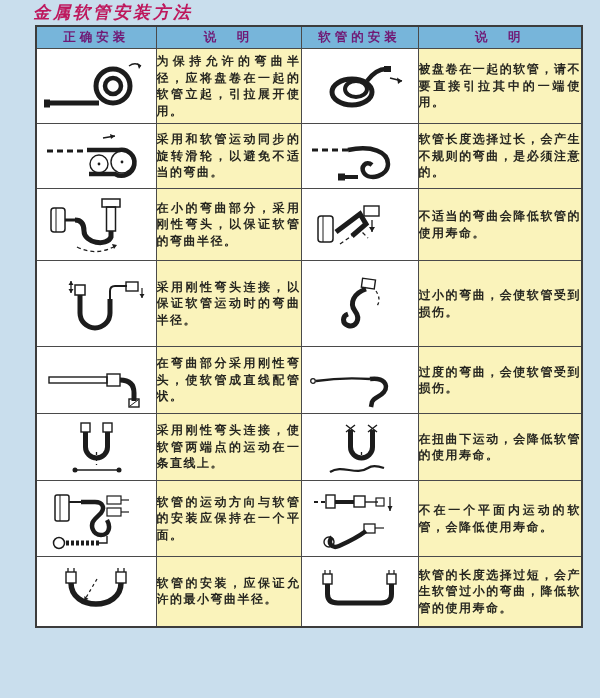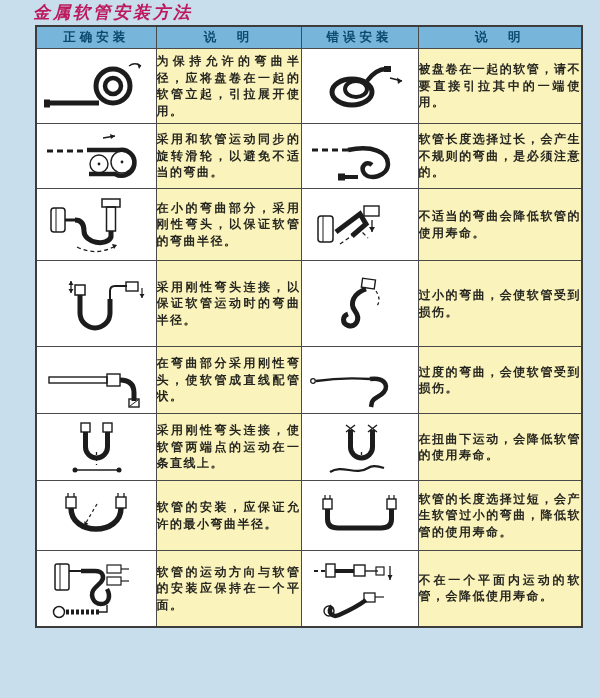--- a/index.html
+++ b/index.html
@@ -13,21 +13,21 @@
     font-size:17px;color:#be185d;letter-spacing:3px;
   }
   table.install{
     position:absolute;left:35px;top:25px;width:546px;
     border-collapse:collapse;table-layout:fixed;
     border:2px solid #3c3c3c;background:#fff;
   }
   table.install th,table.install td{border:1px solid #4a4a4a;padding:0;overflow:hidden;}
   table.install th{
     background:#77b5da;height:21px;font-size:12.5px;font-weight:bold;
-    color:#0c4a6e;letter-spacing:4px;text-align:center;
+    color:#701a75;letter-spacing:4px;text-align:center;
   }
   td.img-cell{background:#ffffff;text-align:center;vertical-align:middle;}
   td.desc-cell{
     background:#faf3bb;font-size:12px;font-weight:bold;color:#262620;
     line-height:16.5px;padding:4px 8px 4px 9px;letter-spacing:1.5px;
     vertical-align:middle;text-align:justify;
   }
   svg{display:block;margin:0 auto;}
 </style>
 </head>
@@ -40,21 +40,21 @@
     <colgroup>
       <col style="width:120px">
         <col style="width:145px">
         <col style="width:117px">
         <col style="width:164px">
     </colgroup>
     <tbody>
         <tr>
       <th>正确安装</th>
       <th>说　明</th>
-      <th>错误安装</th>
+      <th>软管的安装</th>
       <th>说　明</th>
     </tr>
 
     <tr style="height:75px">
       <td class="img-cell">
         <svg width="110" height="64" viewBox="0 0 110 64" fill="none" stroke="#1c1c1c">
           <path d="M8,49 H58" stroke-width="5"></path>
               <rect x="3" y="45.5" width="6" height="8" fill="#1c1c1c" stroke="none"></rect>
           <circle cx="72" cy="32" r="17" stroke-width="5"></circle>
               <circle cx="72" cy="32" r="8" stroke-width="4.5"></circle>
@@ -191,45 +191,20 @@
       <td class="img-cell">
         <svg width="107" height="58" viewBox="0 0 107 58" fill="none" stroke="#1c1c1c">
           <path d="M40,7 L49,14 M49,7 L40,14" stroke-width="1.4"></path>
           <path d="M62,7 L71,14 M71,7 L62,14" stroke-width="1.4"></path>
           <path d="M44.5,12 V29 A11,11 0 0 0 66.5,29 V12" stroke-width="5"></path>
           <path d="M55.5,34 V42" stroke-width="1.3" stroke-dasharray="3,3"></path>
           <path d="M24,54 C36,46 50,58 62,50 C66,47 72,48 78,50" stroke-width="2.2"></path>
         </svg>
       </td>
       <td class="desc-cell">在扭曲下运动，会降低软管的使用寿命。</td>
-    </tr>
-
-    <tr style="height:70px">
-      <td class="img-cell">
-        <svg width="110" height="60" viewBox="0 0 110 60" fill="none" stroke="#1c1c1c">
-          <rect x="25" y="11" width="10" height="11" stroke-width="1.4"></rect>
-              <path d="M27,7 V11 M33,7 V11" stroke-width="1.3"></path>
-          <rect x="75" y="11" width="10" height="11" stroke-width="1.4"></rect>
-              <path d="M77,7 V11 M83,7 V11" stroke-width="1.3"></path>
-          <path d="M30,22 C30,50 80,50 80,22" stroke-width="5.5"></path>
-          <path d="M56,18 L43,40" stroke-width="1.2" stroke-dasharray="3,3"></path>
-          <path d="M43,40 L43.5,35 L47.5,38 Z" fill="#1c1c1c" stroke="none"></path>
-        </svg>
-      </td>
-      <td class="desc-cell">软管的安装，应保证允许的最小弯曲半径。</td>
-      <td class="img-cell">
-        <svg width="107" height="60" viewBox="0 0 107 60" fill="none" stroke="#1c1c1c">
-          <rect x="17" y="13" width="9" height="10" stroke-width="1.4"></rect>
-              <path d="M19,9 V13 M24,9 V13" stroke-width="1.2"></path>
-          <rect x="81" y="13" width="9" height="10" stroke-width="1.4"></rect>
-              <path d="M83,9 V13 M88,9 V13" stroke-width="1.2"></path>
-          <path d="M21.5,23 V33 Q21.5,42 32,42 H75 Q85.5,42 85.5,33 V23" stroke-width="5"></path>
-        </svg>
-      </td>
-      <td class="desc-cell">软管的长度选择过短，会产生软管过小的弯曲，降低软管的使用寿命。</td>
     </tr>
 
     <tr style="height:76px">
       <td class="img-cell">
         <svg width="110" height="68" viewBox="0 0 110 68" fill="none" stroke="#1c1c1c">
           <rect x="14" y="10" width="14" height="26" rx="2" stroke-width="1.5"></rect>
               <path d="M19,10 V36" stroke-width="1"></path>
           <path d="M28,17 H40" stroke-width="2"></path>
           <path d="M40,17 H54 C62,17 64,23 60,28 L54,34 C48,40 52,50 60,50 C68,50 70,42 66,35" stroke-width="4.5"></path>
           <rect x="66" y="11" width="14" height="8" stroke-width="1.2"></rect>
@@ -253,15 +228,40 @@
           <path d="M84,12 V26" stroke-width="1.3"></path>
               <path d="M84,26 L81.5,21 L86.5,21 Z" fill="#1c1c1c" stroke="none"></path>
           <path d="M26,52 C21,58 26,64 33,61 C42,57 52,52 60,46" stroke-width="4.5"></path>
           <circle cx="23" cy="57" r="5" stroke-width="1.4"></circle>
           <rect x="58" y="39" width="11" height="9" stroke-width="1.3"></rect>
               <path d="M69,43 H78" stroke-width="1.2"></path>
         </svg>
       </td>
       <td class="desc-cell">不在一个平面内运动的软管，会降低使用寿命。</td>
     </tr>
+
+    <tr style="height:70px">
+      <td class="img-cell">
+        <svg width="110" height="60" viewBox="0 0 110 60" fill="none" stroke="#1c1c1c">
+          <rect x="25" y="11" width="10" height="11" stroke-width="1.4"></rect>
+              <path d="M27,7 V11 M33,7 V11" stroke-width="1.3"></path>
+          <rect x="75" y="11" width="10" height="11" stroke-width="1.4"></rect>
+              <path d="M77,7 V11 M83,7 V11" stroke-width="1.3"></path>
+          <path d="M30,22 C30,50 80,50 80,22" stroke-width="5.5"></path>
+          <path d="M56,18 L43,40" stroke-width="1.2" stroke-dasharray="3,3"></path>
+          <path d="M43,40 L43.5,35 L47.5,38 Z" fill="#1c1c1c" stroke="none"></path>
+        </svg>
+      </td>
+      <td class="desc-cell">软管的安装，应保证允许的最小弯曲半径。</td>
+      <td class="img-cell">
+        <svg width="107" height="60" viewBox="0 0 107 60" fill="none" stroke="#1c1c1c">
+          <rect x="17" y="13" width="9" height="10" stroke-width="1.4"></rect>
+              <path d="M19,9 V13 M24,9 V13" stroke-width="1.2"></path>
+          <rect x="81" y="13" width="9" height="10" stroke-width="1.4"></rect>
+              <path d="M83,9 V13 M88,9 V13" stroke-width="1.2"></path>
+          <path d="M21.5,23 V33 Q21.5,42 32,42 H75 Q85.5,42 85.5,33 V23" stroke-width="5"></path>
+        </svg>
+      </td>
+      <td class="desc-cell">软管的长度选择过短，会产生软管过小的弯曲，降低软管的使用寿命。</td>
+    </tr>
   </tbody>
     </table>
 </div>
 
 </body></html>

